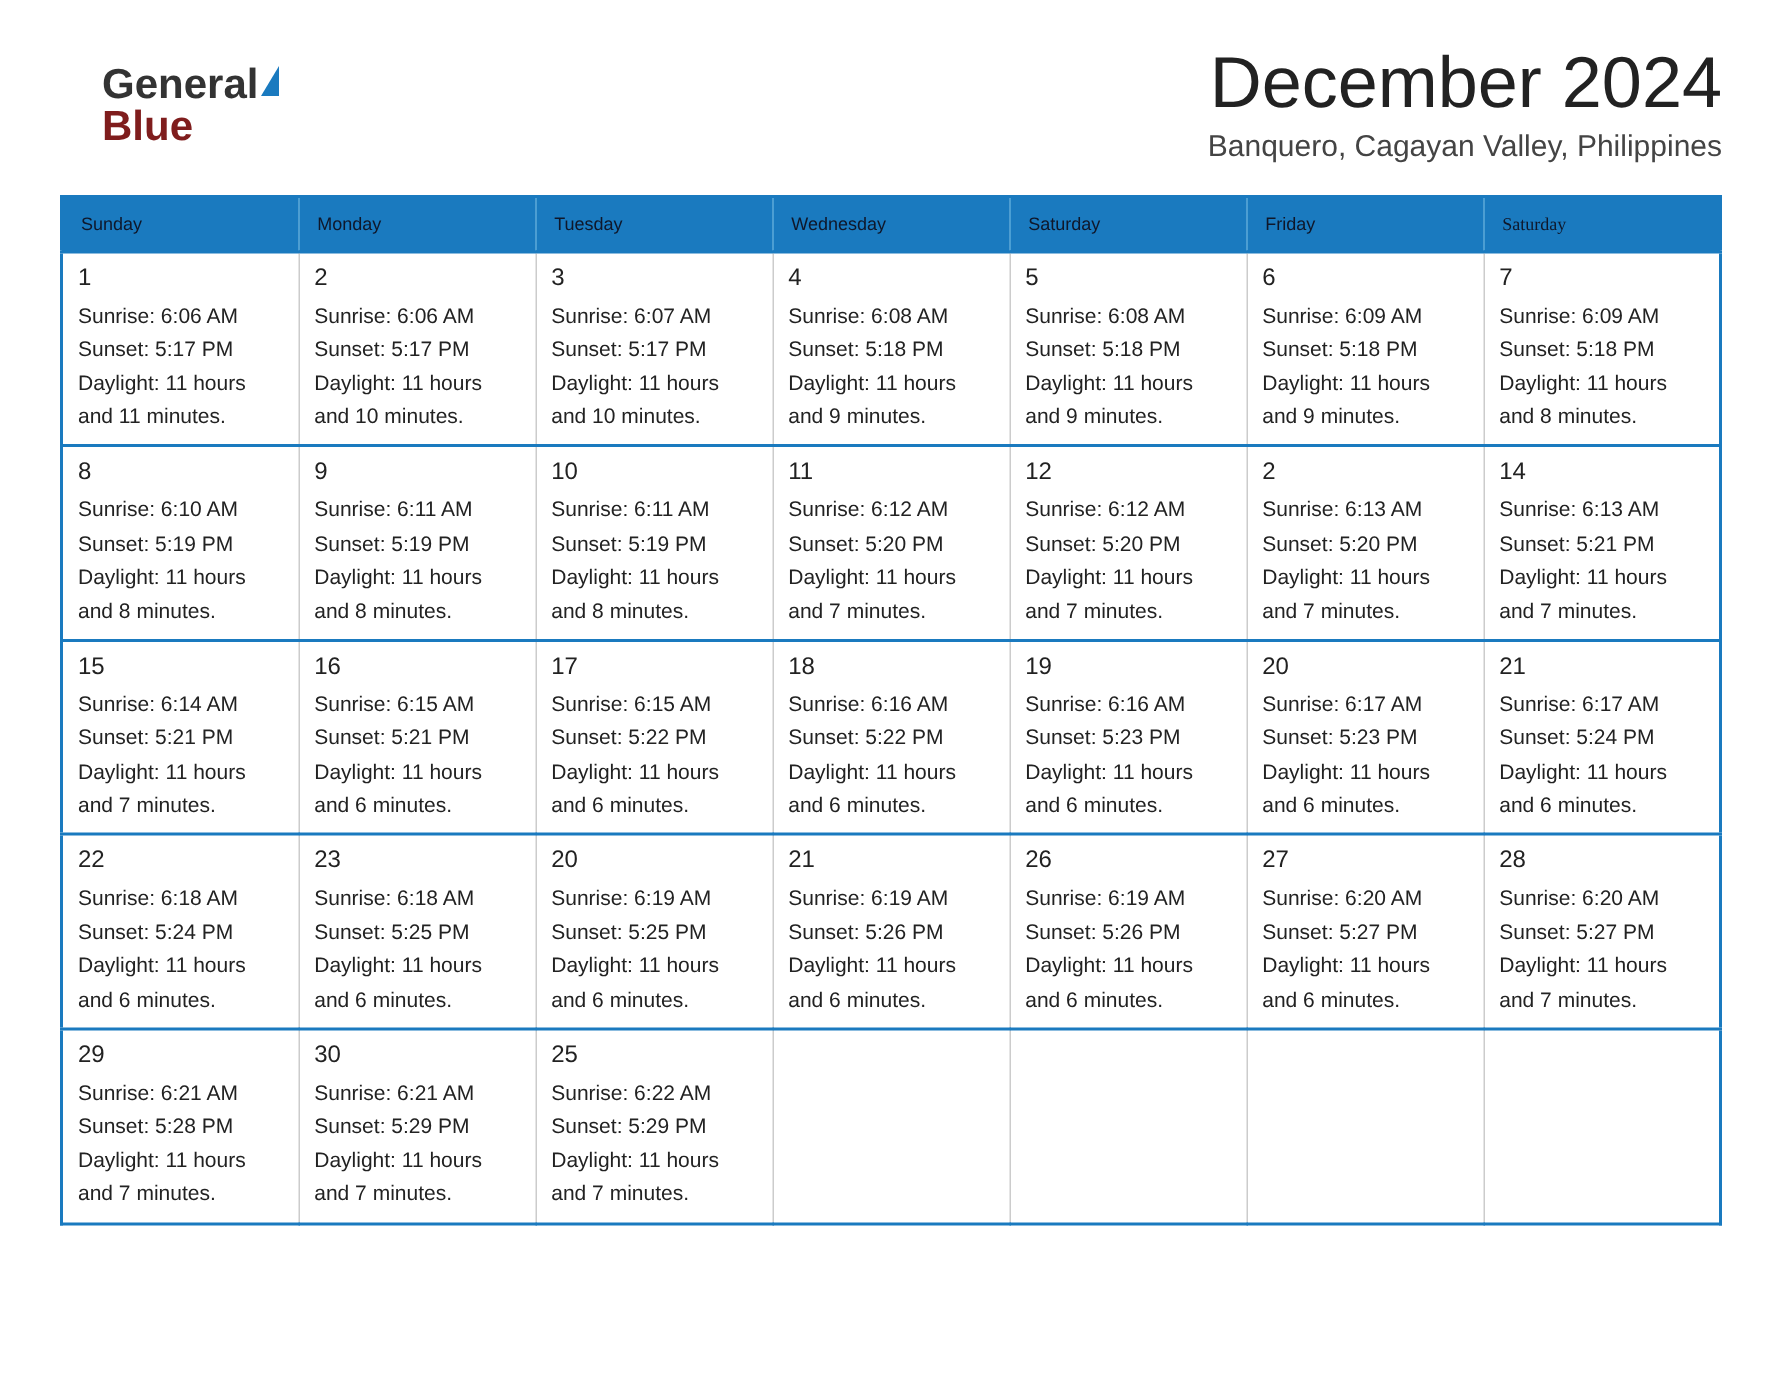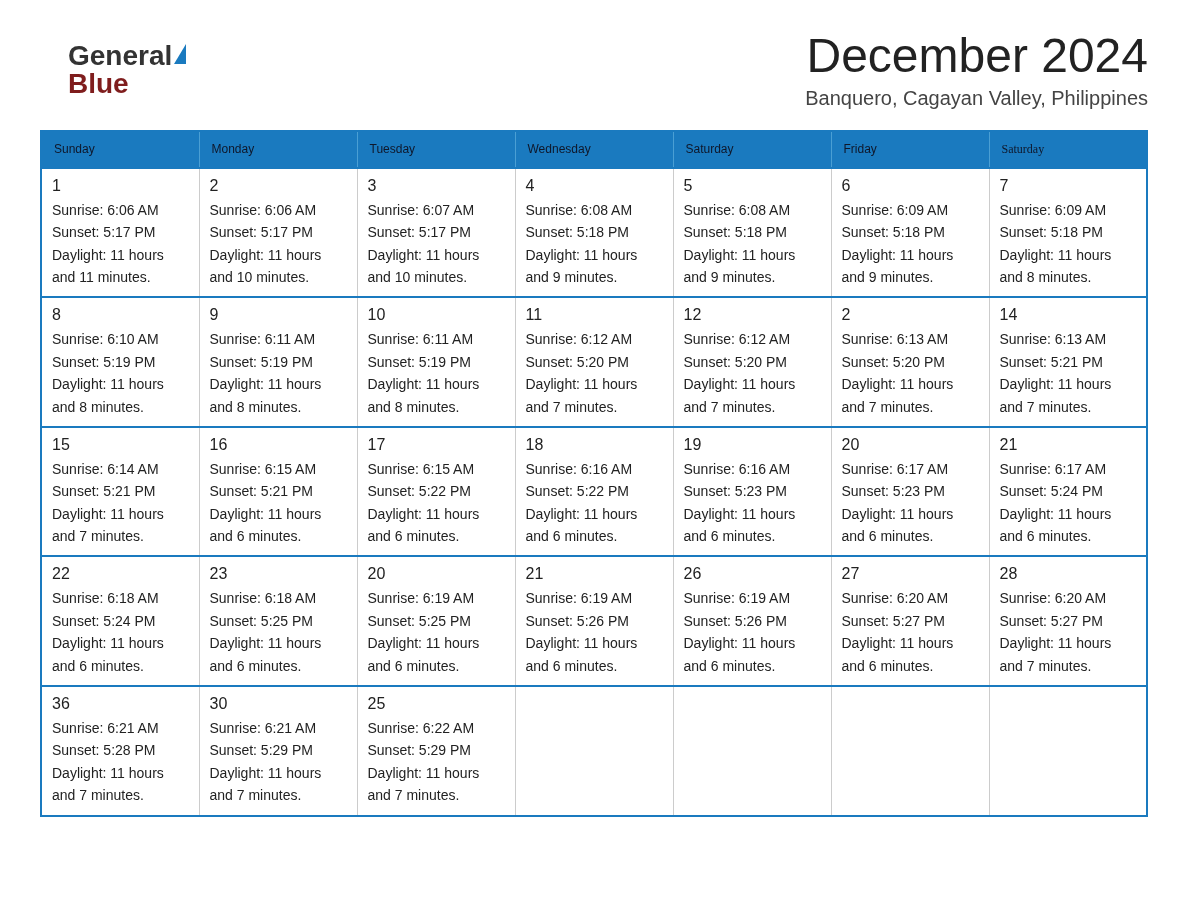--- a/index.html
+++ b/index.html
@@ -266,21 +266,21 @@
           <div class="day-number">27</div>
           <div class="day-info">Sunrise: 6:20 AM<br>Sunset: 5:27 PM<br>Daylight: 11 hours and 6 minutes.</div>
         </td>
         <td>
           <div class="day-number">28</div>
           <div class="day-info">Sunrise: 6:20 AM<br>Sunset: 5:27 PM<br>Daylight: 11 hours and 7 minutes.</div>
         </td>
       </tr>
       <tr>
         <td>
-          <div class="day-number">36</div>
+          <div class="day-number">29</div>
           <div class="day-info">Sunrise: 6:21 AM<br>Sunset: 5:28 PM<br>Daylight: 11 hours and 7 minutes.</div>
         </td>
         <td>
           <div class="day-number">30</div>
           <div class="day-info">Sunrise: 6:21 AM<br>Sunset: 5:29 PM<br>Daylight: 11 hours and 7 minutes.</div>
         </td>
         <td>
           <div class="day-number">25</div>
           <div class="day-info">Sunrise: 6:22 AM<br>Sunset: 5:29 PM<br>Daylight: 11 hours and 7 minutes.</div>
         </td>

